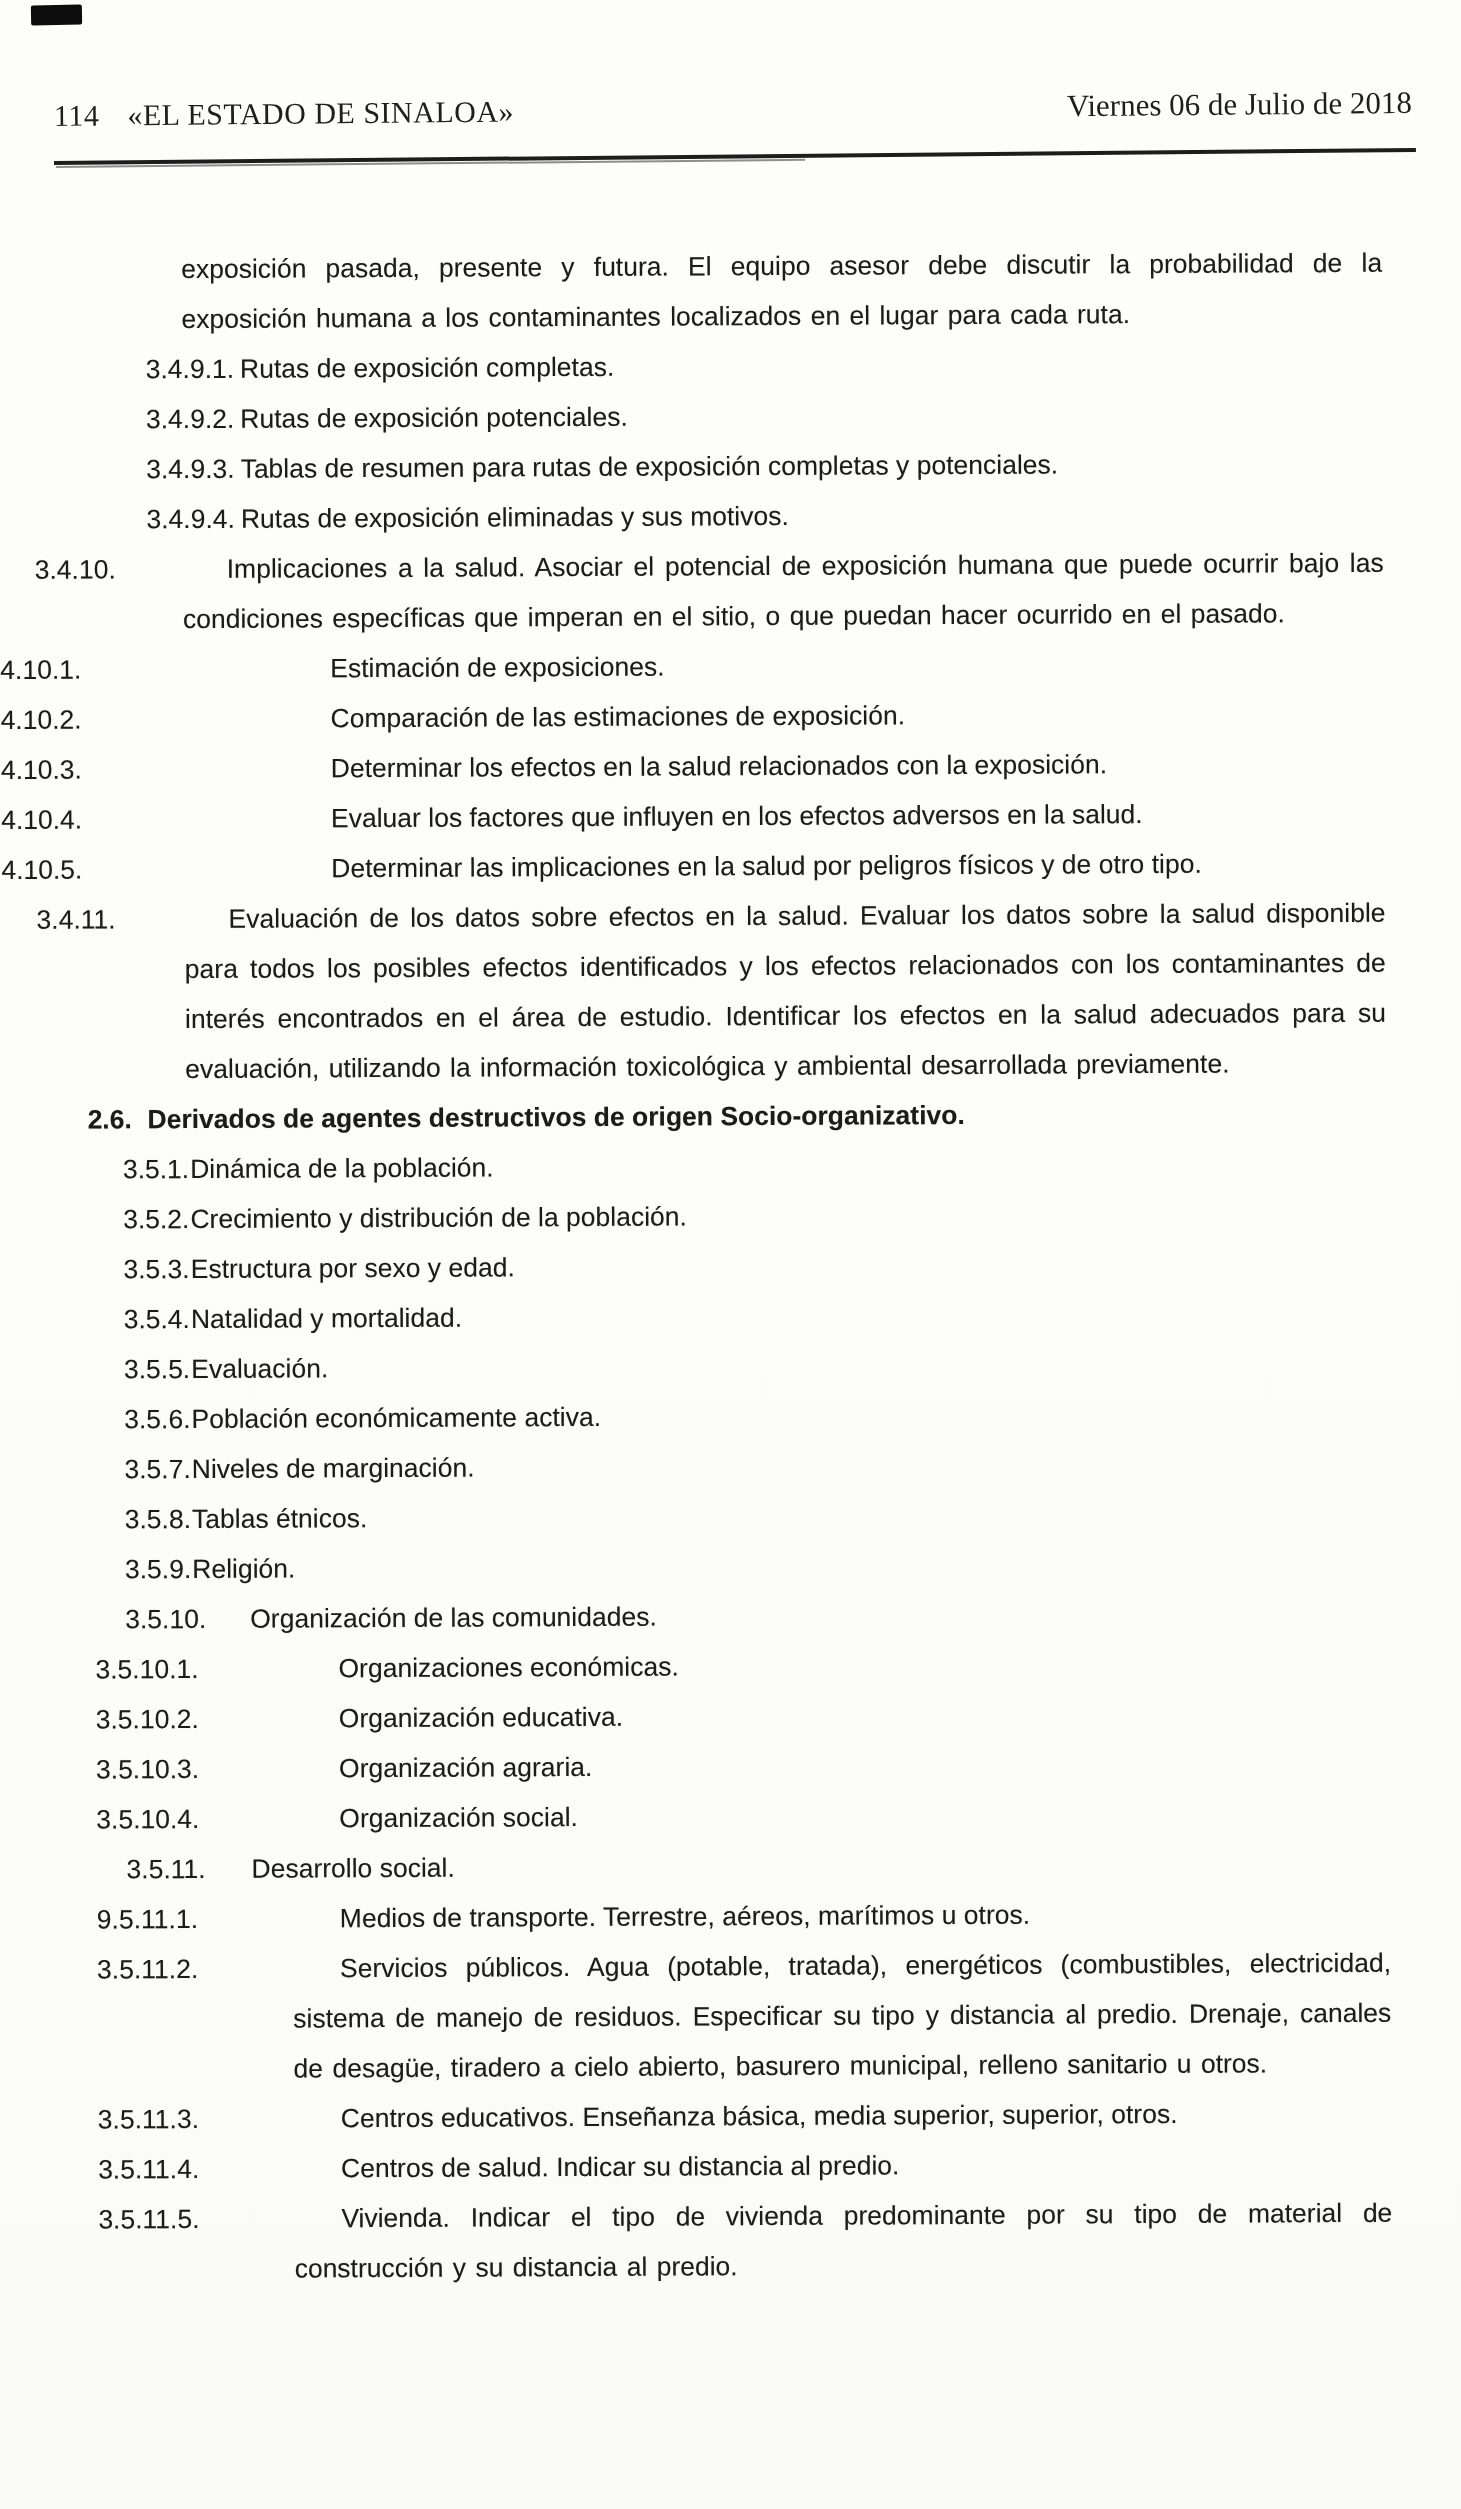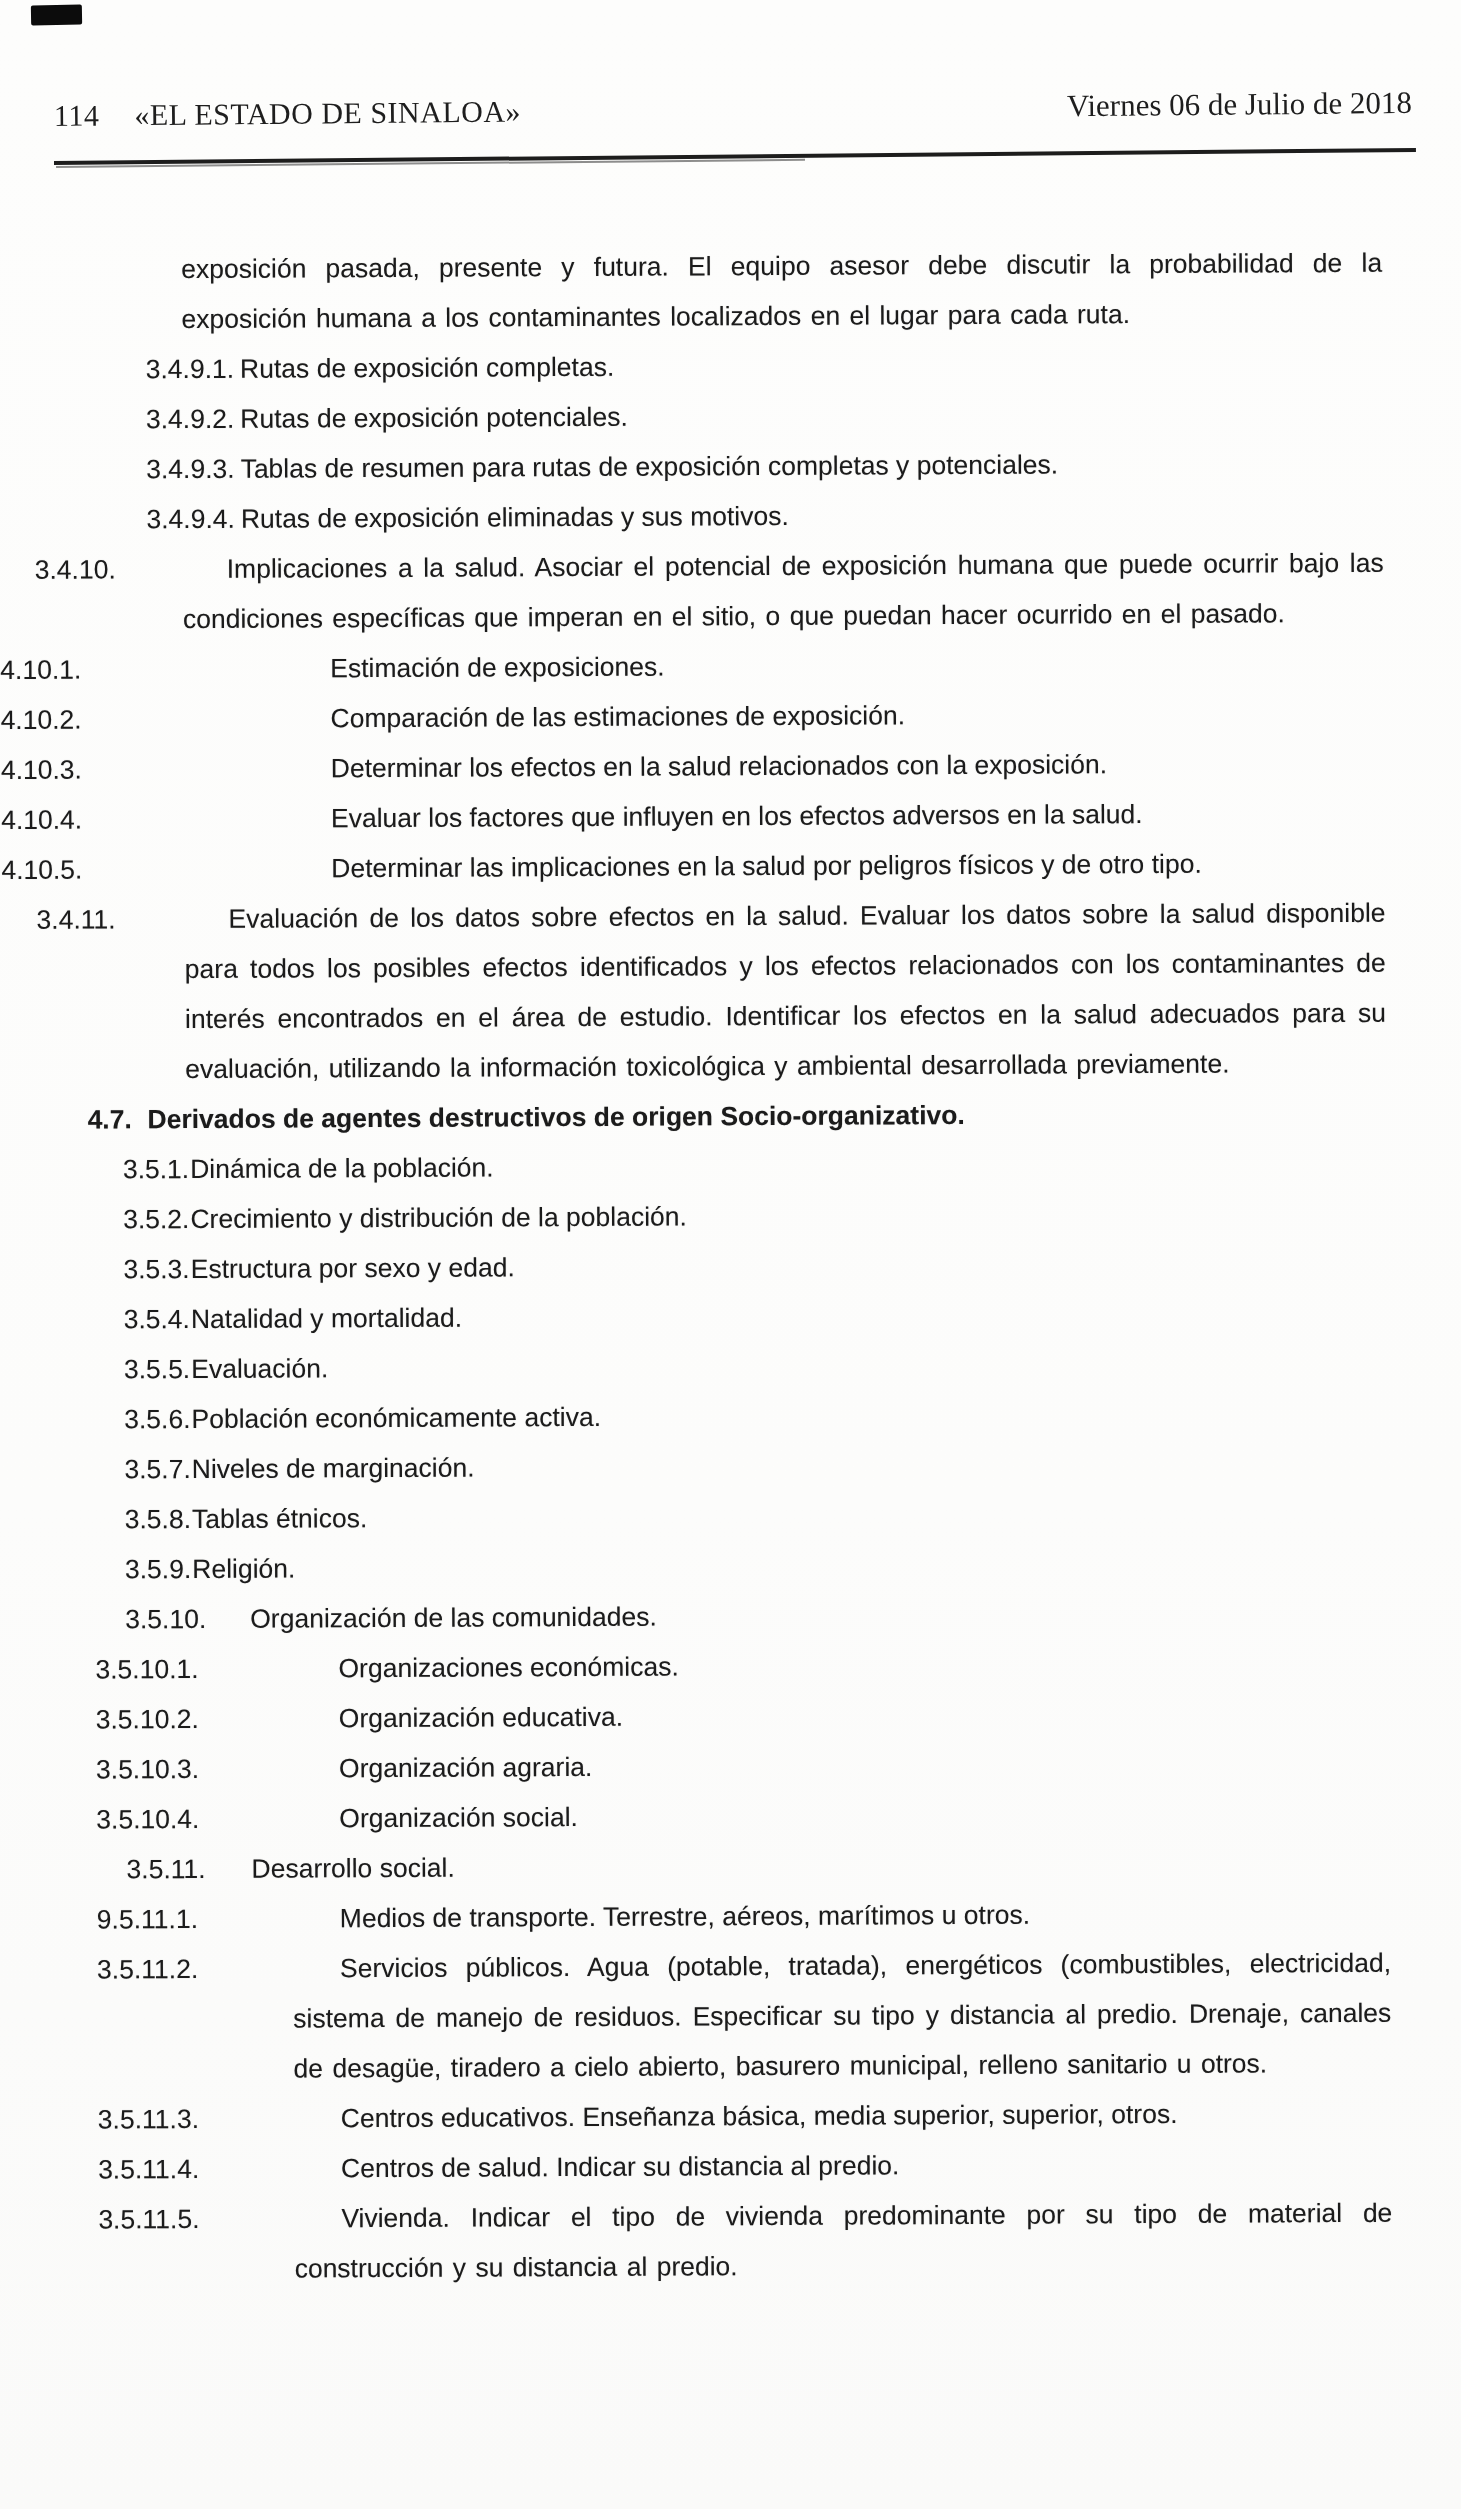--- a/index.html
+++ b/index.html
@@ -12,21 +12,21 @@
   }
   
   .hdr{
     position:absolute;left:54px;right:49px;top:98px;
     display:flex;justify-content:space-between;align-items:baseline;
     font-family:"Liberation Serif", serif;
     transform:rotate(-0.55deg);transform-origin:left center;
     color:#1e1e1e;
   }
   .hdr .h-left{font-size:30px;letter-spacing:0.5px;white-space:nowrap;}
-  .hdr .h-left .pgnum{margin-right:35px;}
+  .hdr .h-left .pgnum{margin-right:28px;}
   .hdr .h-right{font-size:31px;white-space:nowrap;}
   .rule{
     position:absolute;left:54px;right:45px;top:161px;height:3.9px;
     background:#1d1d1d;
     transform:rotate(-0.55deg);transform-origin:left center;
   }
   .rule::after{
     content:"";position:absolute;left:2px;top:4.9px;width:55%;height:2px;
     background:rgba(30,30,30,.5);
   }
@@ -85,21 +85,21 @@
     <div class="row g2 just"><span class="num">3.4.10.</span><span class="txt">Implicaciones a la salud. Asociar el potencial de exposición humana que puede ocurrir bajo las condiciones específicas que imperan en el sitio, o que puedan hacer ocurrido en el pasado.</span></div>
 
     <div class="row g3"><span class="num">3.4.10.1.</span><span class="txt">Estimación de exposiciones.</span></div>
     <div class="row g3"><span class="num">3.4.10.2.</span><span class="txt">Comparación de las estimaciones de exposición.</span></div>
     <div class="row g3"><span class="num">3.4.10.3.</span><span class="txt">Determinar los efectos en la salud relacionados con la exposición.</span></div>
     <div class="row g3"><span class="num">3.4.10.4.</span><span class="txt">Evaluar los factores que influyen en los efectos adversos en la salud.</span></div>
     <div class="row g3"><span class="num">3.4.10.5.</span><span class="txt">Determinar las implicaciones en la salud por peligros físicos y de otro tipo.</span></div>
 
     <div class="row g2 just"><span class="num">3.4.11.</span><span class="txt">Evaluación de los datos sobre efectos en la salud. Evaluar los datos sobre la salud disponible para todos los posibles efectos identificados y los efectos relacionados con los contaminantes de interés encontrados en el área de estudio. Identificar los efectos en la salud adecuados para su evaluación, utilizando la información toxicológica y ambiental desarrollada previamente.</span></div>
 
-    <div class="row g4"><span class="num">4.7.</span><span class="txt">Derivados de agentes destructivos de origen Socio-organizativo.</span></div>
+    <div class="row g4"><span class="num">2.6.</span><span class="txt">Derivados de agentes destructivos de origen Socio-organizativo.</span></div>
 
     <div class="row g5"><span class="num">3.5.1.</span><span class="txt">Dinámica de la población.</span></div>
     <div class="row g5"><span class="num">3.5.2.</span><span class="txt">Crecimiento y distribución de la población.</span></div>
     <div class="row g5"><span class="num">3.5.3.</span><span class="txt">Estructura por sexo y edad.</span></div>
     <div class="row g5"><span class="num">3.5.4.</span><span class="txt">Natalidad y mortalidad.</span></div>
     <div class="row g5"><span class="num">3.5.5.</span><span class="txt">Evaluación.</span></div>
     <div class="row g5"><span class="num">3.5.6.</span><span class="txt">Población económicamente activa.</span></div>
     <div class="row g5"><span class="num">3.5.7.</span><span class="txt">Niveles de marginación.</span></div>
     <div class="row g5"><span class="num">3.5.8.</span><span class="txt">Tablas étnicos.</span></div>
     <div class="row g5"><span class="num">3.5.9.</span><span class="txt">Religión.</span></div>

